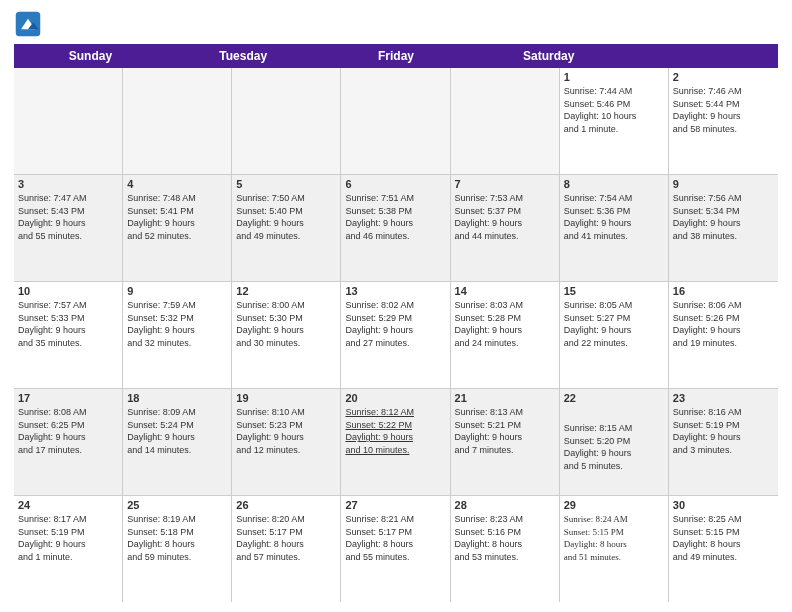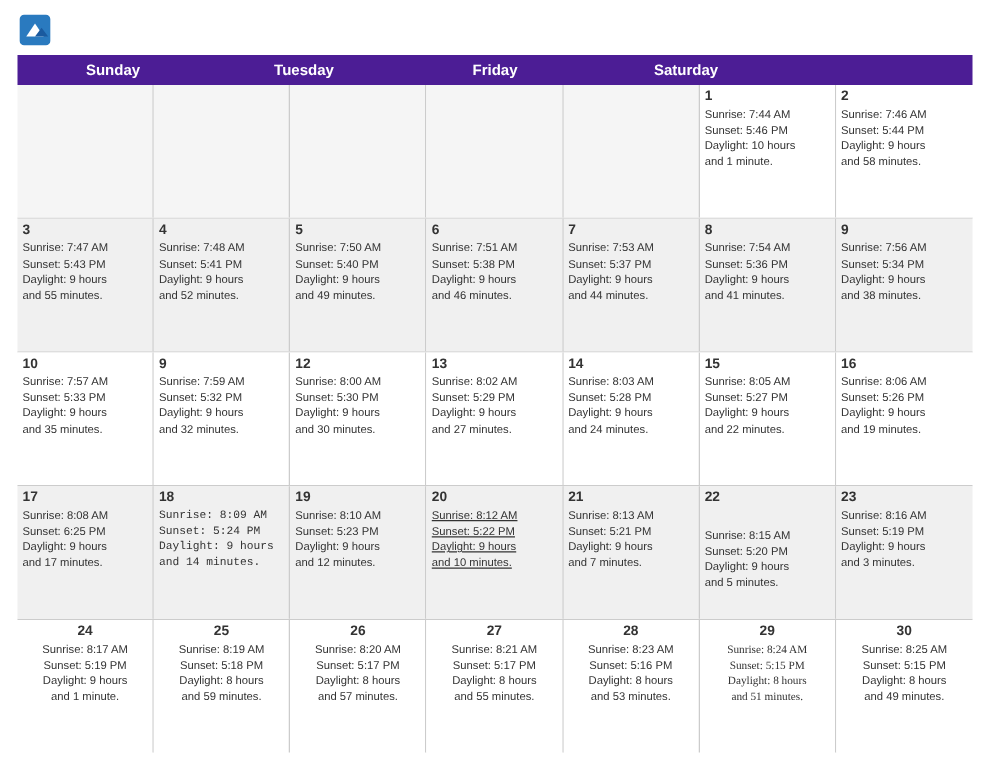--- a/index.html
+++ b/index.html
@@ -76,21 +76,21 @@
       flex: 1;
       display: flex;
       flex-direction: column;
     }
     .cal-row {
       display: grid;
       grid-template-columns: repeat(7, 1fr);
       flex: 1;
       border-bottom: 1px solid #ccc;
     }
-    .cal-row:last-child { border-bottom: none; text-align: center; }
+    .cal-row:last-child { border-bottom: none; }
     .cal-cell {
       border-right: 1px solid #ccc;
       padding: 3px 4px;
       font-size: 9.5px;
       color: #333;
       vertical-align: top;
       min-height: 80px;
       background: #fff;
     }
     .cal-cell:last-child { border-right: none; }
@@ -264,21 +264,21 @@
         <div class="cal-row">
           <div class="cal-cell shaded">
             <span class="day-num">17</span>
             <div class="cell-info" style="white-space: pre-line;">Sunrise: 8:08 AM
 Sunset: 6:25 PM
 Daylight: 9 hours
 and 17 minutes.</div>
           </div>
           <div class="cal-cell shaded">
             <span class="day-num">18</span>
-            <div class="cell-info" style="white-space: pre-line; font-family: Liberation Mono, monospace;">Sunrise: 8:09 AM
+            <div class="cell-info" style="white-space: pre-line;">Sunrise: 8:09 AM
 Sunset: 5:24 PM
 Daylight: 9 hours
 and 14 minutes.</div>
           </div>
           <div class="cal-cell shaded">
             <span class="day-num">19</span>
             <div class="cell-info" style="white-space: pre-line;">Sunrise: 8:10 AM
 Sunset: 5:23 PM
 Daylight: 9 hours
 and 12 minutes.</div>

